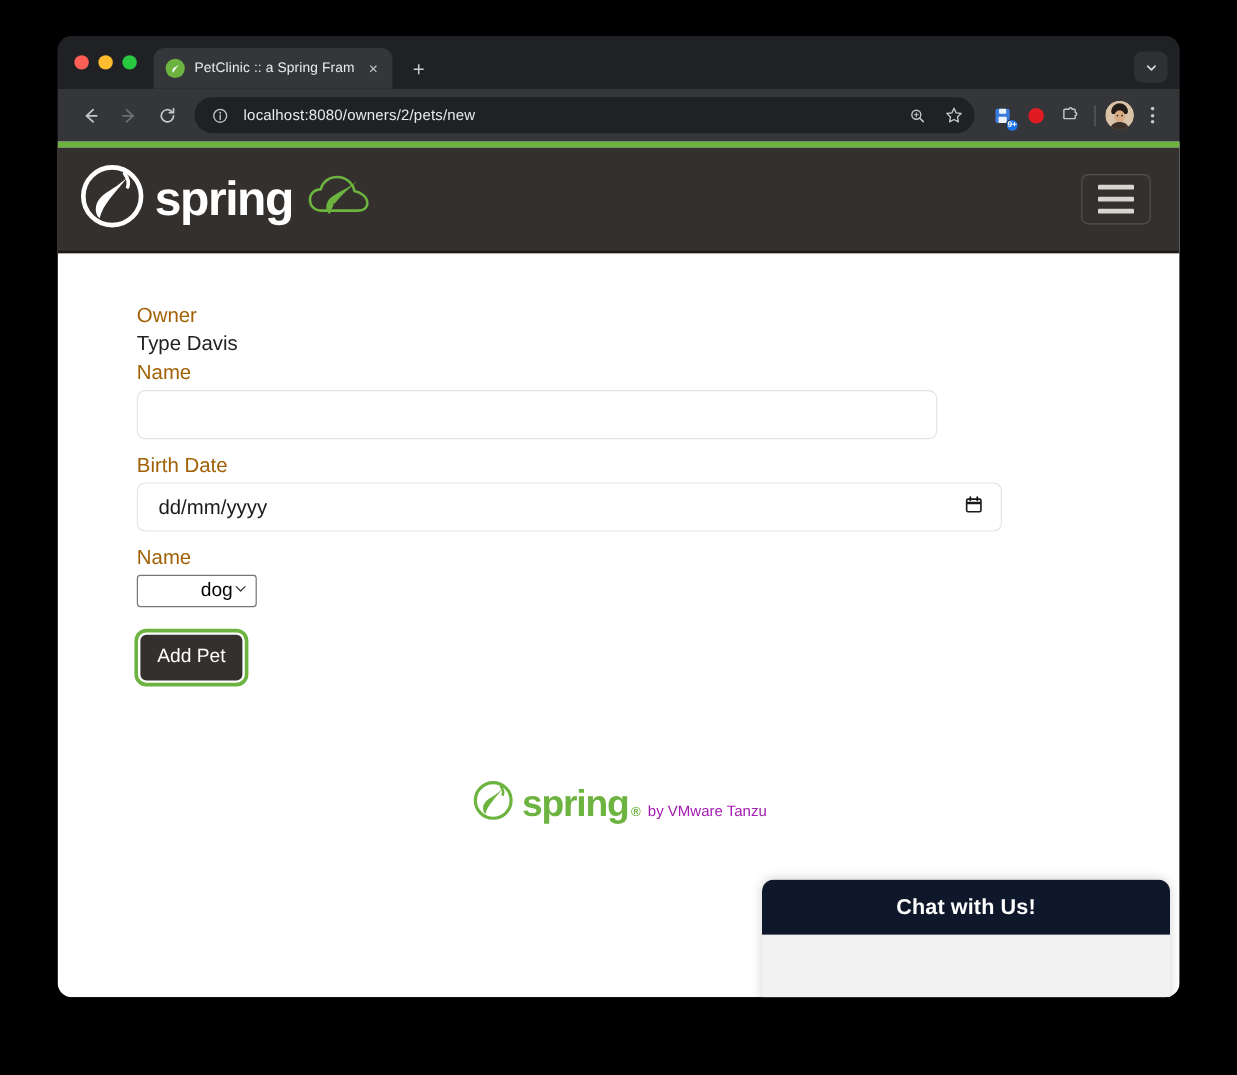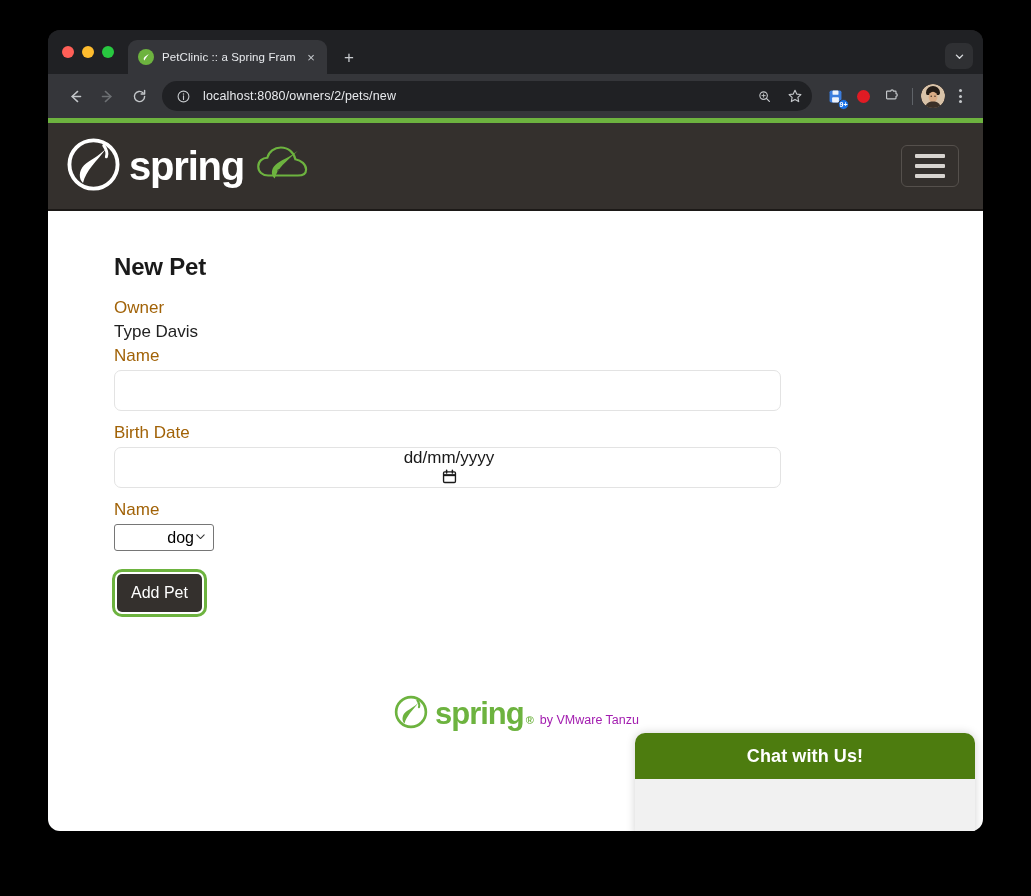--- a/index.html
+++ b/index.html
@@ -226,31 +226,30 @@
     height: 41px;
     border: 1px solid #e3e3e3;
     border-radius: 7px;
     background: #ffffff;
     margin-bottom: 12px;
     display: flex;
     align-items: center;
     padding: 0 12px;
   }
   .date-input {
-    width: 667px;
+    width: 721px;
     height: 41px;
     border: 1px solid #e3e3e3;
     border-radius: 7px;
     background: #ffffff;
     margin-bottom: 12px;
     display: flex;
     align-items: center;
     justify-content: space-between;
     padding: 0 14px 0 17px;
-    flex-direction: column;
   }
   .date-placeholder { font-size: 17px; color: #1a1a1a; }
 
   .select-box {
     width: 100px;
     height: 27px;
     border: 1px solid #767676;
     border-radius: 3px;
     background: #ffffff;
     display: flex;
@@ -306,21 +305,21 @@
     right: 8px;
     bottom: -10px;
     width: 340px;
     background: #ffffff;
     border-radius: 10px;
     box-shadow: 0 0 10px rgba(0,0,0,.18);
     overflow: hidden;
   }
   .chat-header {
     height: 46px;
-    background: #4d7c0f;
+    background: #0f172a;
     color: #ffffff;
     font-size: 18px;
     font-weight: bold;
     display: flex;
     align-items: center;
     justify-content: center;
     letter-spacing: .1px;
   }
   .chat-body { height: 62px; background: #f1f1f1; }
 </style>
@@ -461,21 +460,20 @@
         </span>
       </div>
       <div class="navbar-toggle">
         <i></i>
           <i></i>
           <i></i>
       </div>
     </div>
 
     <div class="content">
-      <div class="page-title">New Pet</div>
 
       <div class="field-label">Owner</div>
       <div class="owner-name">Type Davis</div>
 
       <div class="field-label">Name</div>
       <div class="text-input">
         <span style="font-size:17px;color:#1a1a1a;"></span>
       </div>
 
       <div class="field-label">Birth Date</div>

